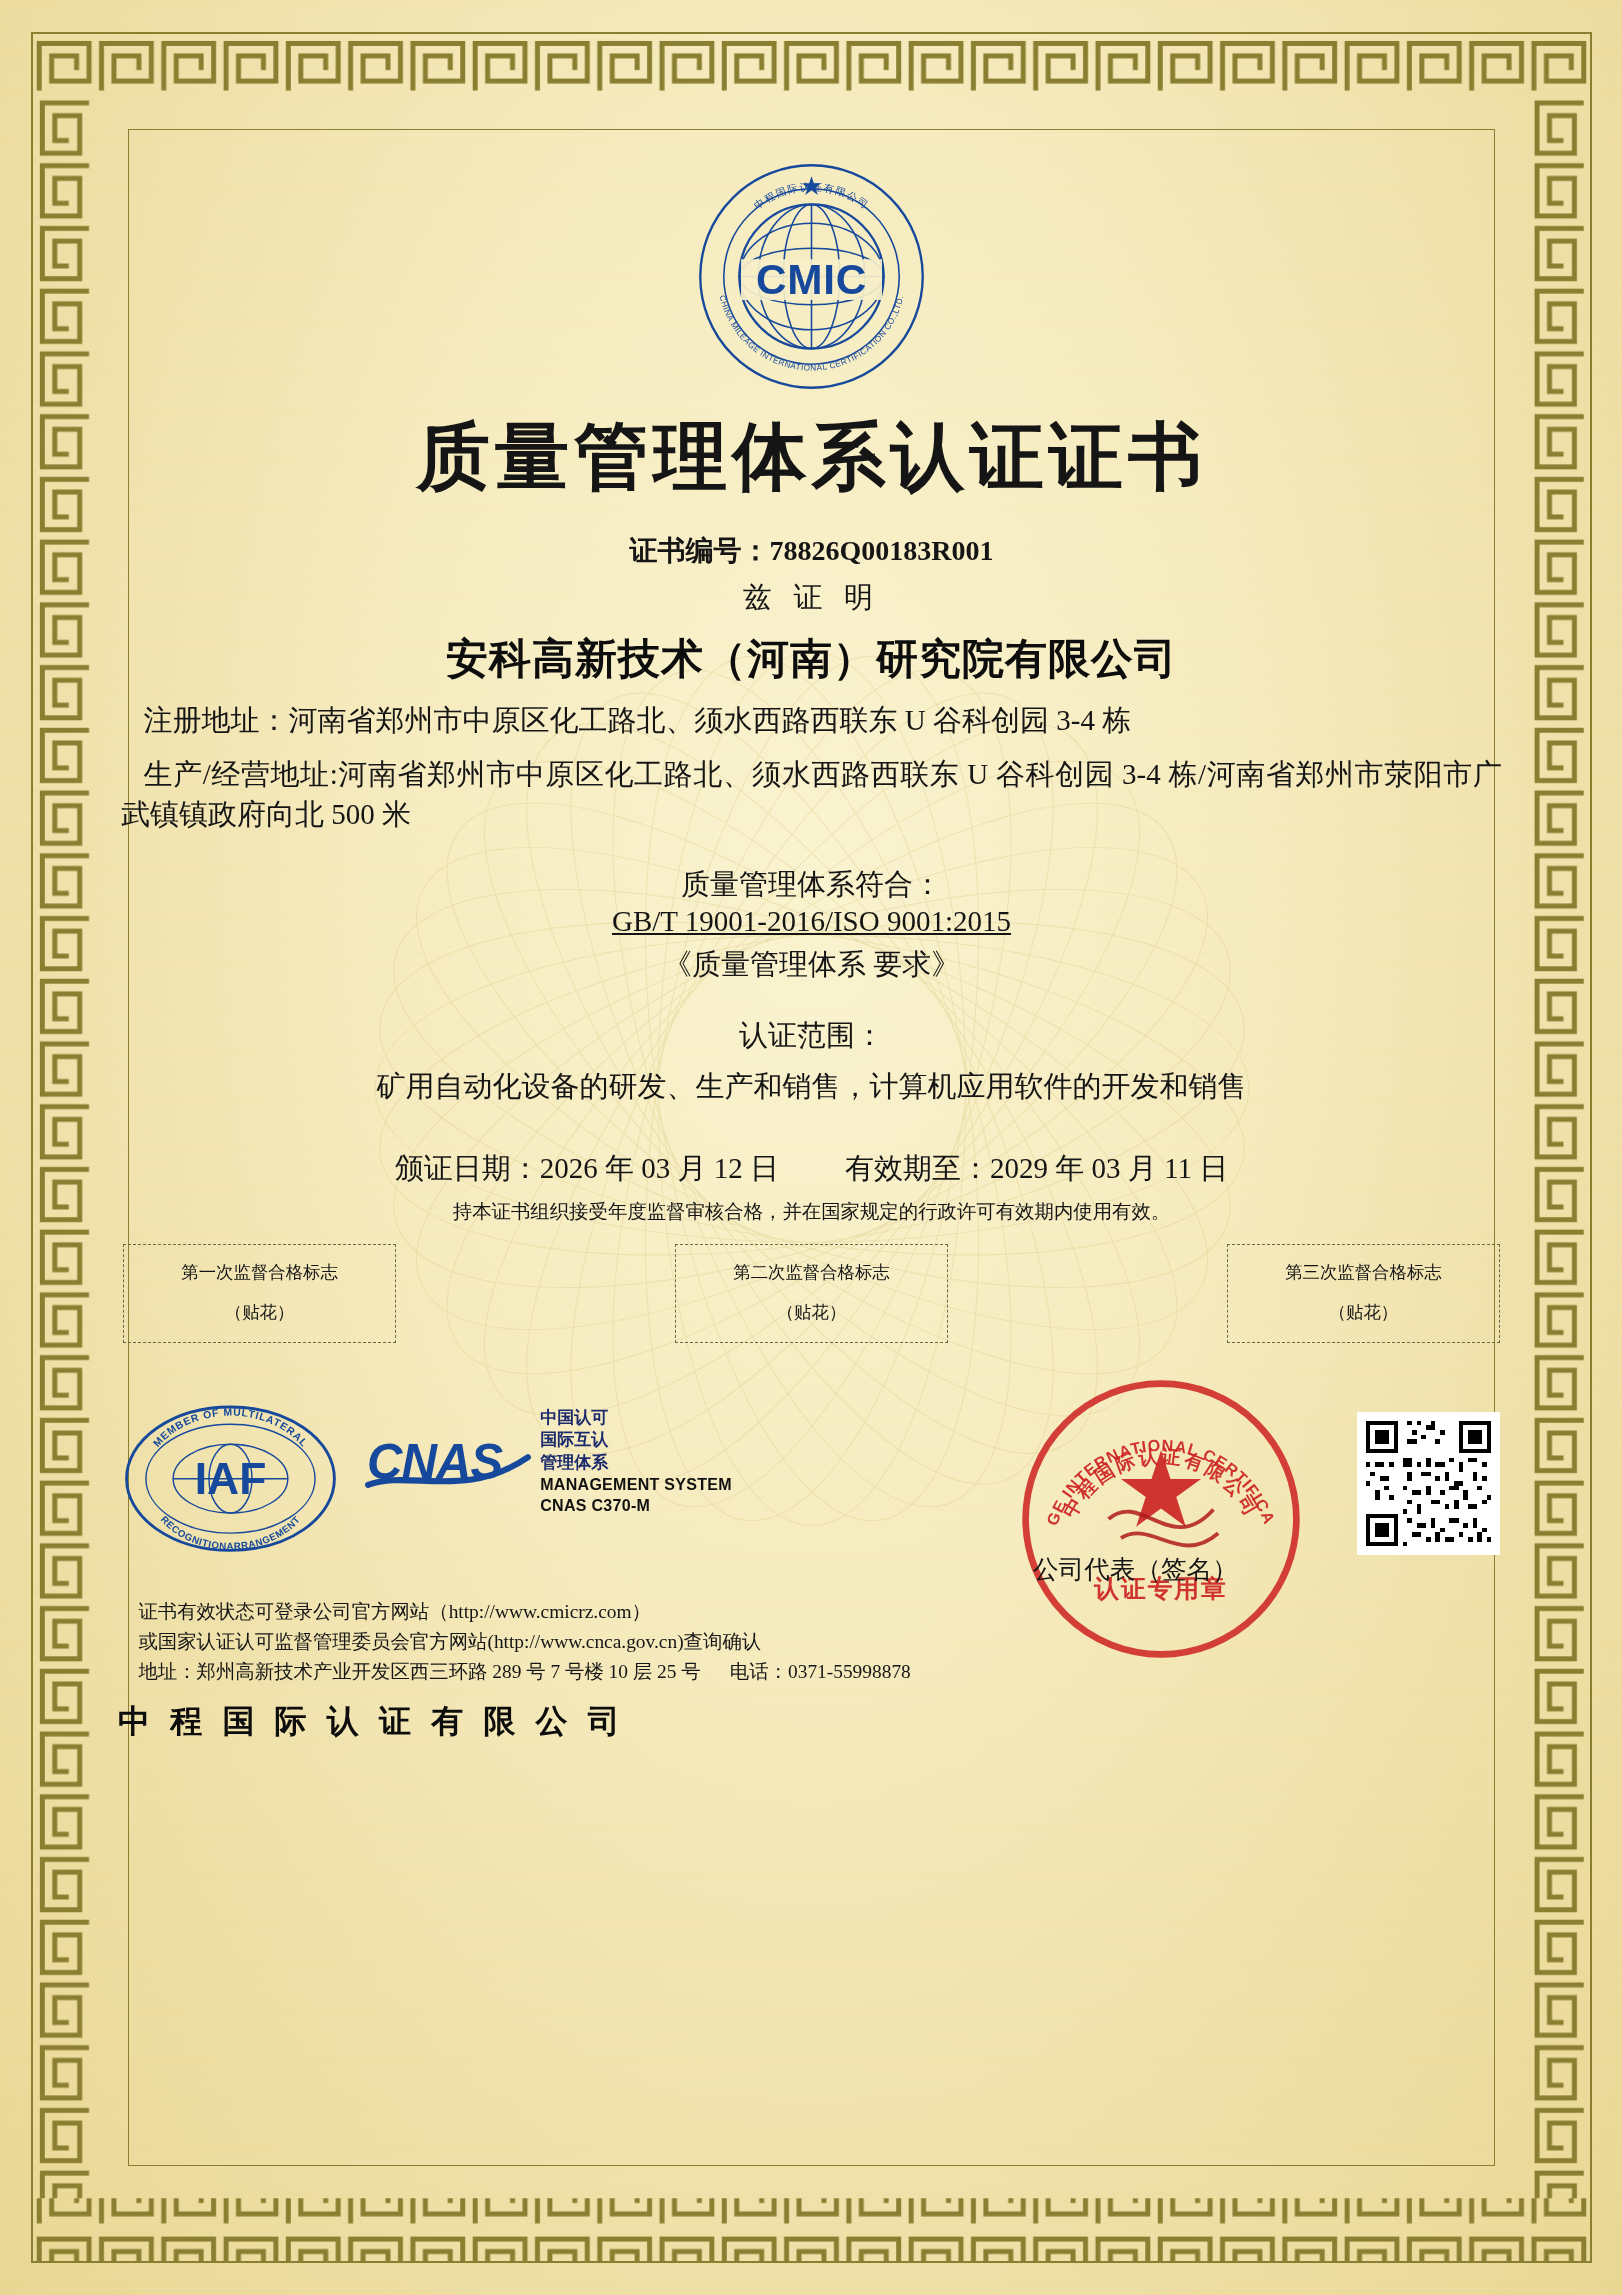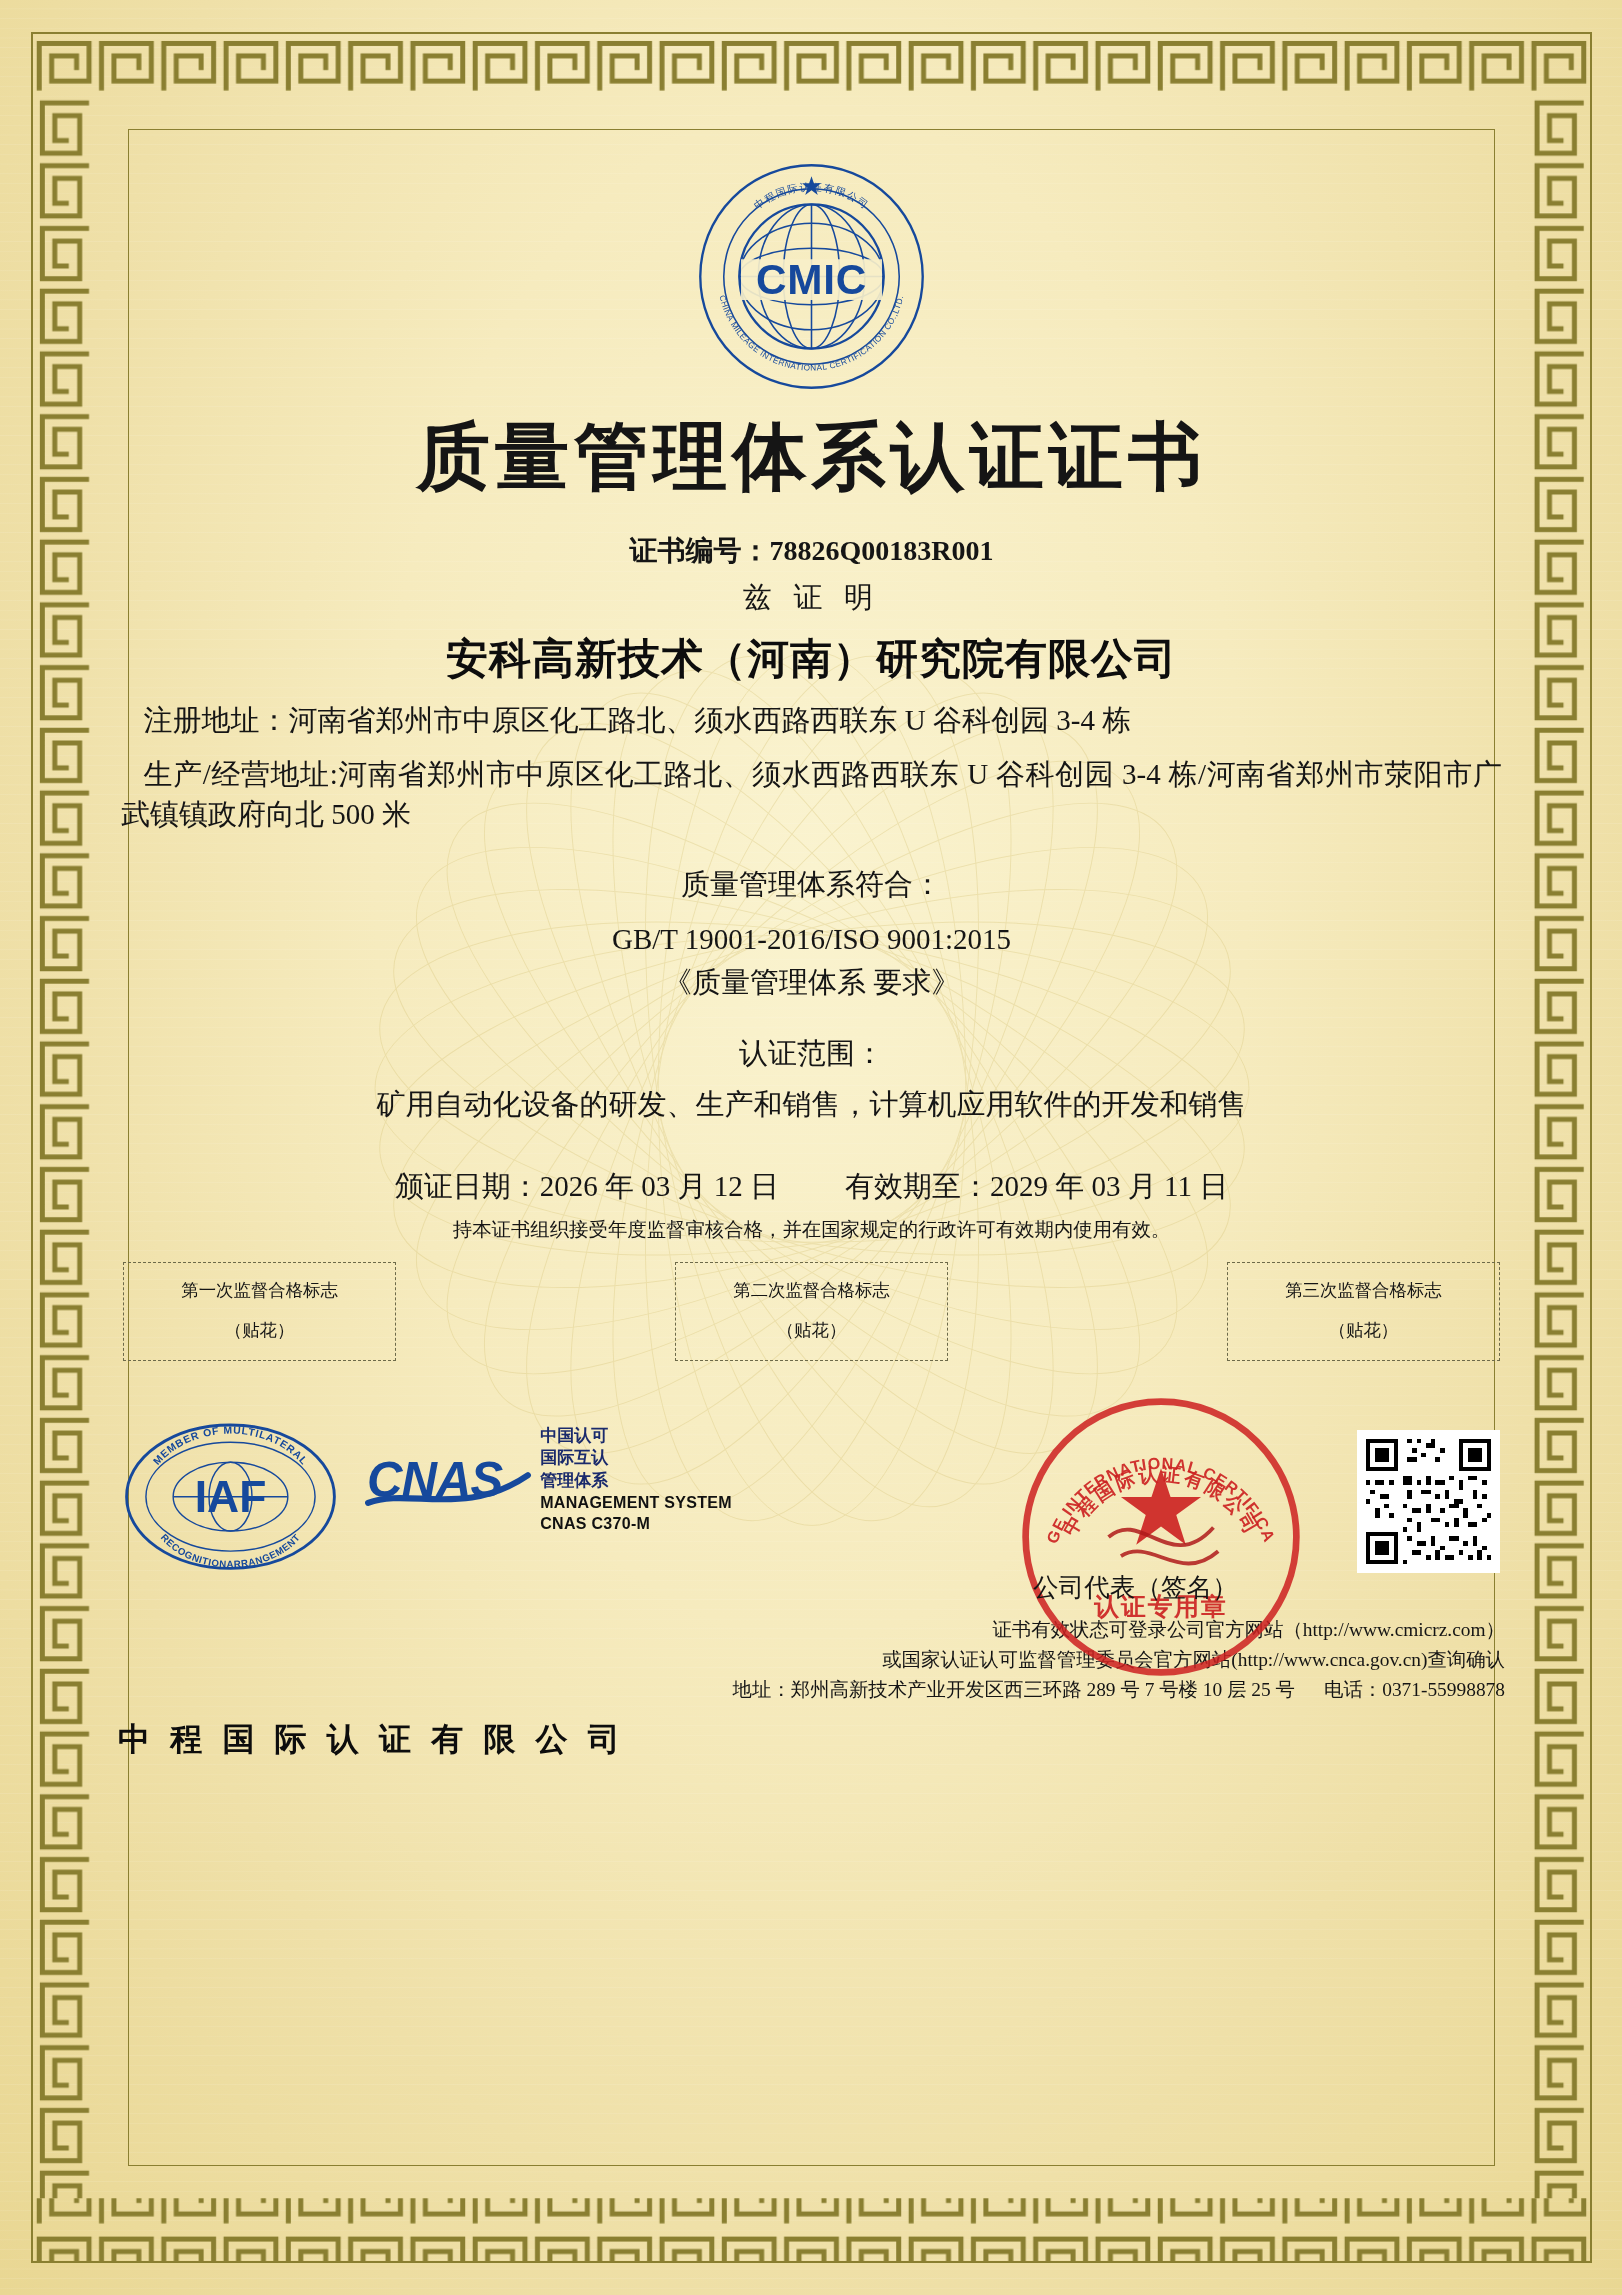--- a/index.html
+++ b/index.html
@@ -141,21 +141,21 @@
     padding: 0 3.1px;
   }
   .addr-block .lead { margin-left: 22.5px; }
 
   .section-center {
     text-align: center;
     font-size: 29px;
     color: #151515;
   }
   .mt-lg { margin-top: 31px; }
-  .mt-md { margin-top: 18px; }
+  .mt-md { margin-top: 0; text-decoration: underline; }
   .mt-sm { margin-top: 7.2px; }
 
   .scope-line {
     text-align: center;
     font-size: 29px;
     color: #151515;
     margin-top: 11.2px;
   }
 
   .dates {
@@ -251,21 +251,20 @@
   }
   .qr svg { width: 100%; height: 100%; display: block; }
 
   
   .footer {
     margin-top: 6.1px;
     font-size: 19.4px;
     color: #151515;
     line-height: 1.55;
     padding-left: 20.4px;
-    text-align: right;
   }
   .footer .f-line { white-space: nowrap; }
   .issuer {
     text-align: left;
     font-size: 32px;
     font-weight: bold;
     color: #0d0d0d;
     letter-spacing: 6.1px;
     margin-top: 13.3px;
   }

